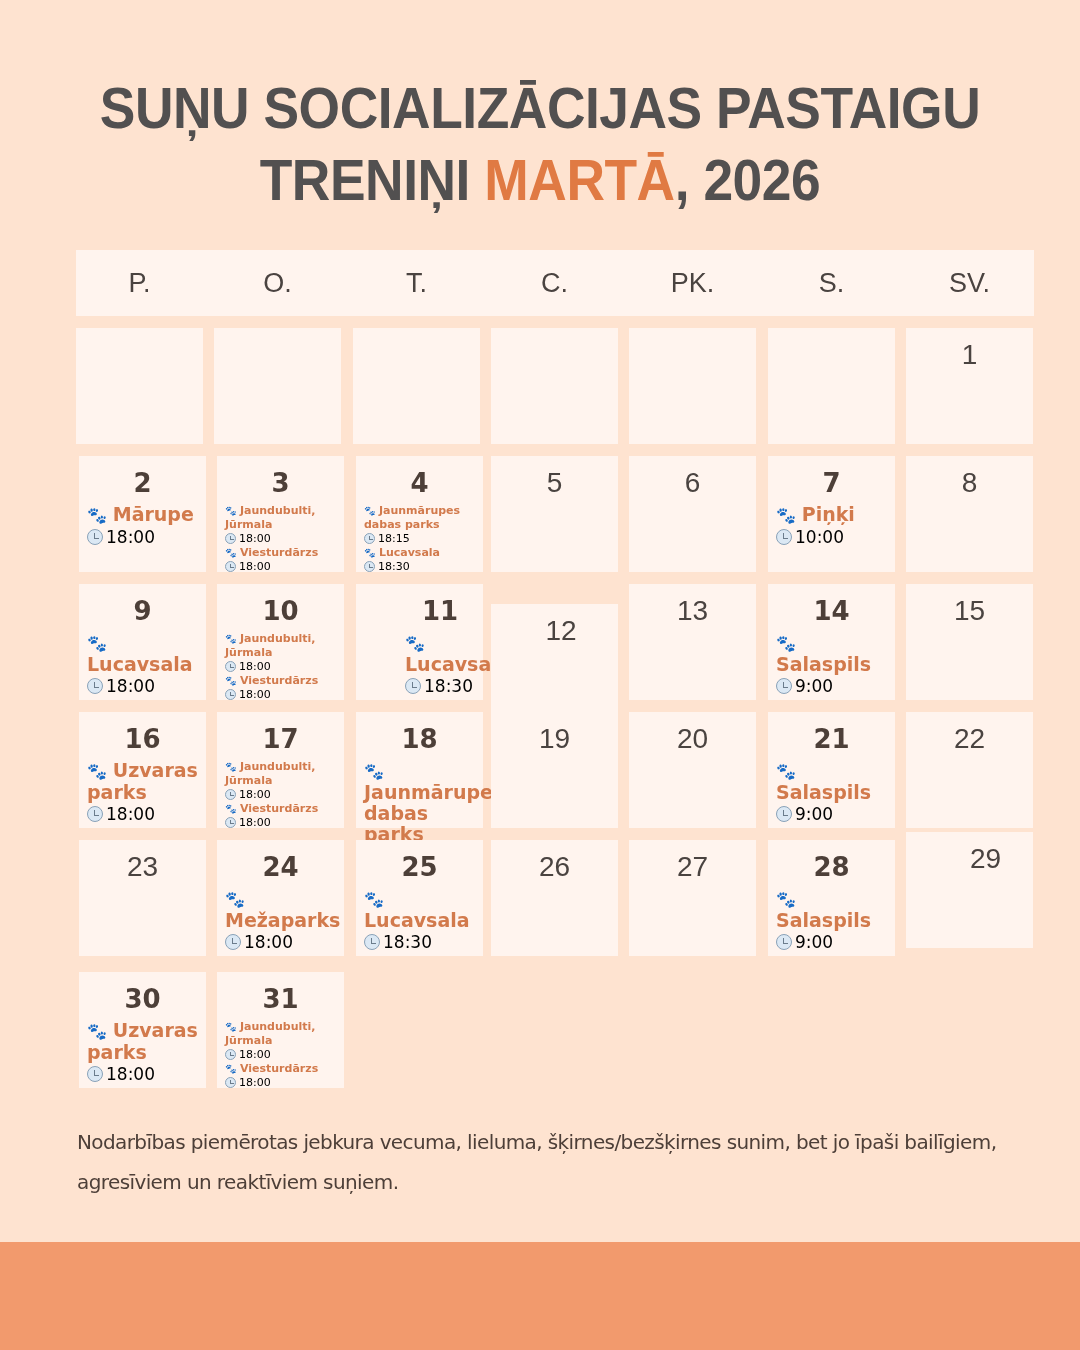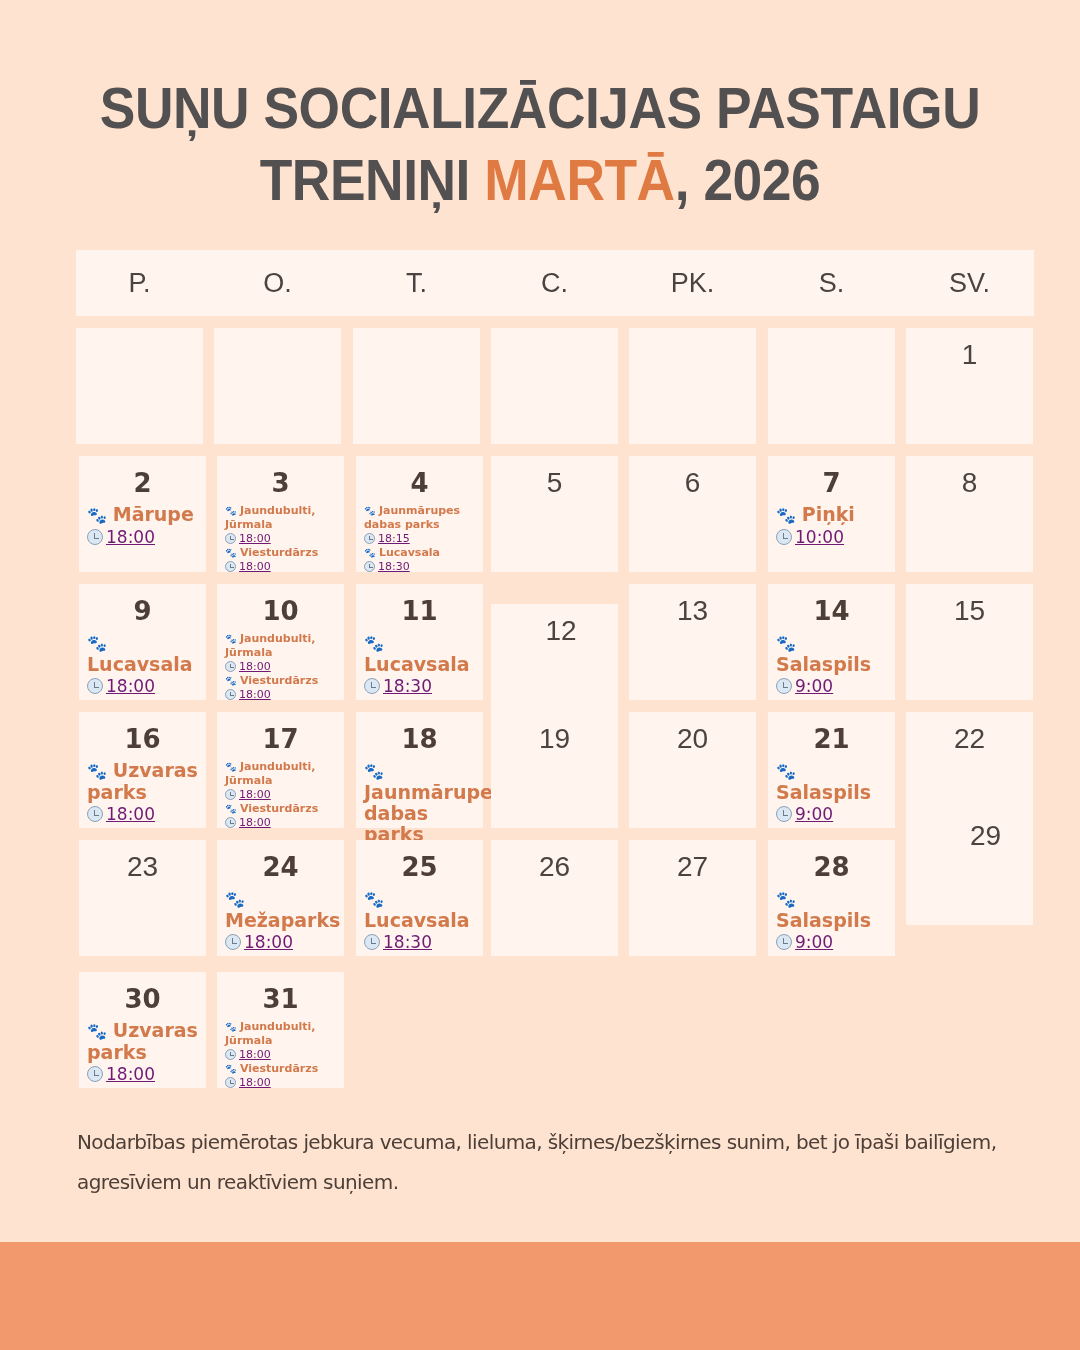--- a/index.html
+++ b/index.html
@@ -6,21 +6,21 @@
   body { width:1080px; height:1350px; background:#fee3d0; position:relative; overflow:hidden; font-family:"DejaVu Sans", sans-serif; }
   .title { position:absolute; left:0; width:1080px; top:72px; text-align:center; color:#525050; font-family:"Liberation Sans", sans-serif; font-weight:bold; font-size:58px; line-height:72px; letter-spacing:-0.5px; transform:scaleX(0.92); }
   .title .accent { color:#e07a43; }
   .head-row { position:absolute; left:76px; top:250px; width:958px; height:66px; background:#fff4ee; }
   .head-cell { position:absolute; top:0; height:66px; line-height:66px; text-align:center; font-family:"Liberation Sans", sans-serif; font-size:27px; color:#4a4340; width:127px; }
   .cell { position:absolute; width:127px; height:116px; background:#fff4ee; box-sizing:border-box; padding-top:6px; text-align:center; }
   .daynum { font-family:"Liberation Sans", sans-serif; font-size:28px; color:#4a4340; line-height:42px; }
   .daynum.bold { font-weight:bold; font-family:"DejaVu Sans", sans-serif; font-size:26px; color:#4d3f38; }
   .events { text-align:left; padding-left:8px; }
   .loc { color:#d27a4c; font-weight:bold; font-family:"DejaVu Sans", sans-serif; }
-  .time { color:#701a75; font-family:"DejaVu Sans", sans-serif;text-decoration:underline; }
+  .time { color:#000000; font-family:"DejaVu Sans", sans-serif; }
   .paw { color:#6b2a1c; font-size:0.85em; }
   .clock { display:inline-block; border:1.5px solid #8aa2b8; background:#dbe8f4; border-radius:50%; position:relative; vertical-align:-2px; margin-right:3px; box-sizing:border-box; }
   .clock::after { content:""; position:absolute; left:45%; top:22%; width:30%; height:34%; border-left:1.5px solid #6b7c8c; border-bottom:1.5px solid #6b7c8c; }
   .big .loc { font-size:19px; line-height:21px; }
   .big .time { font-size:17px; line-height:22px; }
   .big .clock { width:16px; height:16px; }
   .small .loc { font-size:11px; line-height:14px; }
   .small .time { font-size:11px; line-height:14px; }
   .small .clock { width:11px; height:11px; }
   .footer-text { position:absolute; left:77px; top:1122px; width:980px; color:#4d3f38; font-family:"DejaVu Sans", sans-serif; font-size:20px; line-height:40px; letter-spacing:-0.6px; }
@@ -103,21 +103,21 @@
     </div>
     <div class="cell" style="left: 217px; top: 584px;">
       <div class="daynum bold">10</div>
       <div class="events small">
         <div class="loc"><span class="paw">🐾 </span><span>Jaundubulti, Jūrmala</span></div>
         <div class="time"><span class="clock"></span><span>18:00</span></div>
         <div class="loc"><span class="paw">🐾 </span><span>Viesturdārzs</span></div>
         <div class="time"><span class="clock"></span><span>18:00</span></div>
       </div>
     </div>
-    <div class="cell" style="left: 356px; top: 584px;">
+    <div class="cell" style="left: 356px; top: 584px; padding-left: 41px;">
       <div class="daynum bold">11</div>
       <div class="events big">
         <div class="loc"><span class="paw">🐾 </span><span>Lucavsala</span></div>
         <div class="time"><span class="clock"></span><span>18:30</span></div>
       </div>
     </div>
     <div class="cell" style="left: 491px; top: 604px; padding-left: 13px;">
       <div class="daynum">12</div>
     </div>
     <div class="cell" style="left: 629px; top: 584px;">
@@ -195,21 +195,21 @@
     <div class="cell" style="left: 629px; top: 840px;">
       <div class="daynum">27</div>
     </div>
     <div class="cell" style="left: 768px; top: 840px;">
       <div class="daynum bold">28</div>
       <div class="events big">
         <div class="loc"><span class="paw">🐾 </span><span>Salaspils</span></div>
         <div class="time"><span class="clock"></span><span>9:00</span></div>
       </div>
     </div>
-    <div class="cell" style="left: 906px; top: 809px; padding-left: 32px;">
+    <div class="cell" style="left: 906px; top: 832px; padding-left: 32px;">
       <div class="daynum">29</div>
     </div>
     <div class="cell" style="left: 79px; top: 972px;">
       <div class="daynum bold">30</div>
       <div class="events big">
         <div class="loc"><span class="paw">🐾 </span><span>Uzvaras parks</span></div>
         <div class="time"><span class="clock"></span><span>18:00</span></div>
       </div>
     </div>
     <div class="cell" style="left: 217px; top: 972px;">

